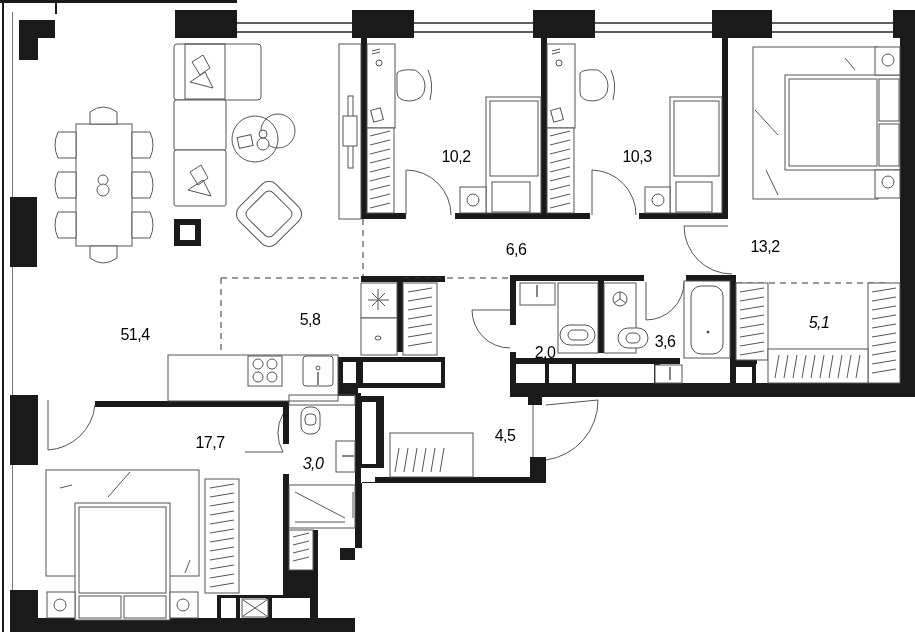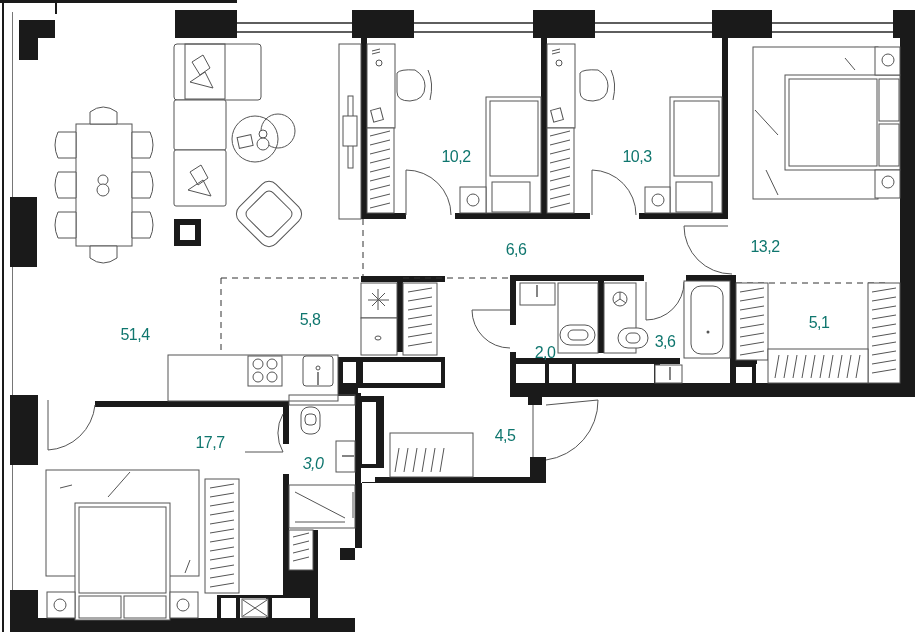--- a/index.html
+++ b/index.html
@@ -3,21 +3,21 @@
 <meta charset="utf-8">
 <style>
   html,body{margin:0;padding:0;background:#ffffff;}
   body{width:915px;height:632px;overflow:hidden;font-family:"Liberation Sans",sans-serif;}
   #plan{position:absolute;left:0;top:0;width:915px;height:632px;}
   .w{fill:#1a1a1a;}
   .ln{fill:none;stroke:#555;stroke-width:1;}
   .ln2{fill:none;stroke:#333;stroke-width:1.2;}
   .dash{fill:none;stroke:#333;stroke-width:1;stroke-dasharray:6 5;}
   .fur{fill:#fff;stroke:#555;stroke-width:1;}
-  .label{position:absolute;font-size:16px;color:#0f766e;letter-spacing:-0.5px;transform:translate(-50%,-50%);}
+  .label{position:absolute;font-size:16px;color:#000000;letter-spacing:-0.5px;transform:translate(-50%,-50%);}
 </style>
 </head>
 <body>
 
 <svg id="plan" viewBox="0 0 915 632" xmlns="http://www.w3.org/2000/svg">
 
   <g>
 
     <rect x="0" y="0" width="237" height="3" class="w"></rect>
     <rect x="2" y="2" width="2" height="630" class="w"></rect>
@@ -284,18 +284,18 @@
     <path d="M293 537 L309 533 M293 545 L309 541 M293 553 L309 549 M293 561 L309 557" class="ln"></path>
   </g>
 </svg>
 
 <div class="label" style="left:135px;top:335px;">51,4</div>
 <div class="label" style="left:310px;top:320px;">5,8</div>
 <div class="label" style="left:456px;top:157px;">10,2</div>
 <div class="label" style="left:637px;top:157px;">10,3</div>
 <div class="label" style="left:516px;top:250px;">6,6</div>
 <div class="label" style="left:765px;top:247px;">13,2</div>
-<div class="label" style="left:819px;top:323px;">5,1</div>
+<div class="label" style="left:819px;top:323px;font-style:italic;">5,1</div>
 <div class="label" style="left:545px;top:353px;">2,0</div>
 <div class="label" style="left:665px;top:342px;">3,6</div>
 <div class="label" style="left:505px;top:436px;">4,5</div>
 <div class="label" style="left:210px;top:443px;">17,7</div>
 <div class="label" style="left:313px;top:464px;font-style:italic;">3,0</div>
 
 </body></html>

